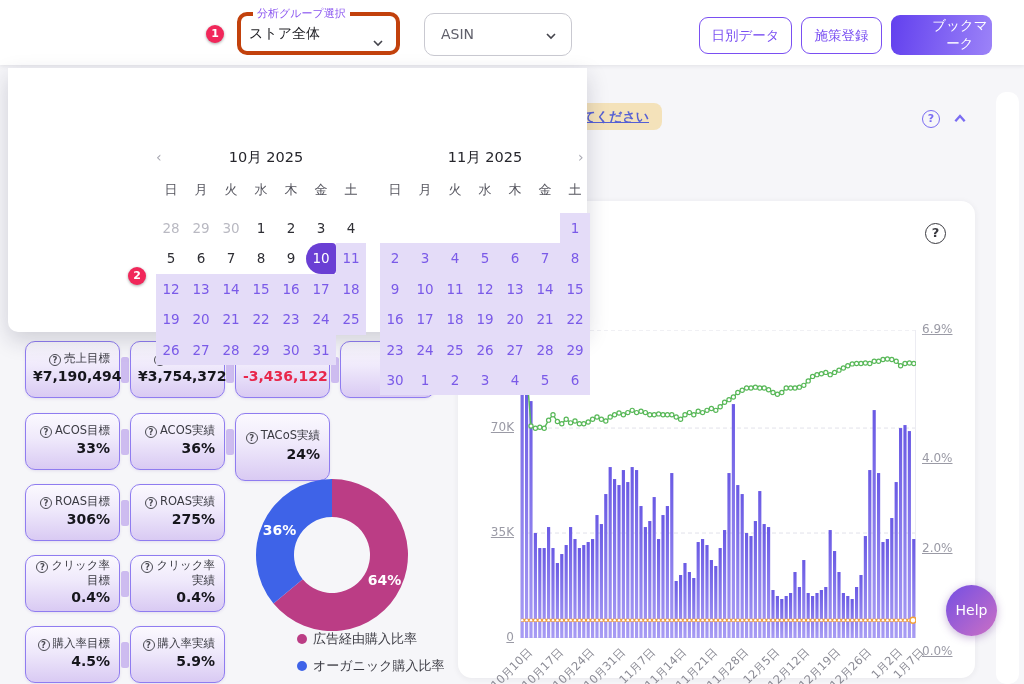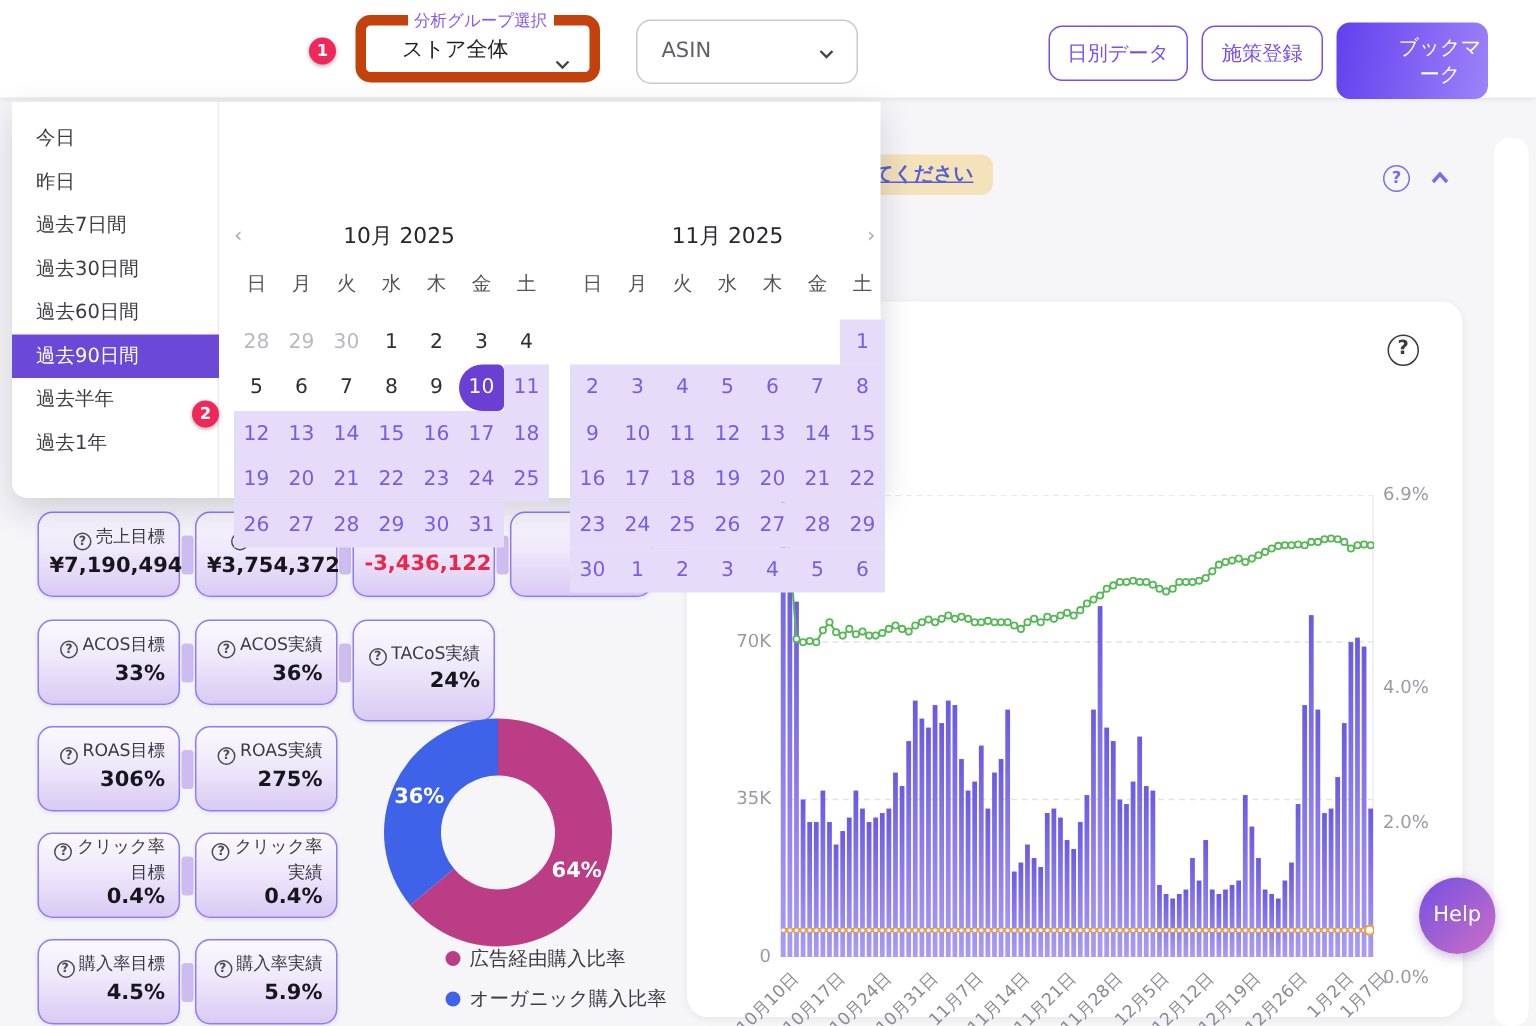--- a/index.html
+++ b/index.html
@@ -15,51 +15,51 @@
   .date-wrap { position:absolute; left:10px; top:11px; width:208px; height:44px;
     background:#fff; border:1px solid #d3d3da; border-radius:10px; }
   .date-input { position:absolute; left:4px; top:8px; width:196px; height:31px;
     border:2px solid #f23c5e; border-radius:5px; background:#fff;
     font-size:13.5px; color:#1d1d22; padding:0 8px; line-height:27px; white-space:nowrap; }
   .badge { position:absolute; width:18px; height:18px; border-radius:50%;
     background:#f1275a; color:#fff; font-size:11px; font-weight:bold;
     text-align:center; line-height:18px; box-shadow:0 1px 3px rgba(0,0,0,.35); z-index:40; }
   .badge1 { left:206px; top:25px; }
   fieldset.group-select { position:absolute; left:237px; top:6px; width:163px; height:49px;
-    border:7px solid #c2410c; border-radius:10px; background:#fff; padding:0 24px; }
+    border:4px solid #c2410c; border-radius:10px; background:#fff; padding:0 8px; }
   fieldset.group-select legend { font-size:11px; color:#8a55f0; padding:0 4px; margin-left:4px; }
   .select-value { font-size:14px; color:#1d1d22; line-height:24px; }
   .asin-select { position:absolute; left:424px; top:13px; width:148px; height:43px;
     border:1px solid #c9c9d1; border-radius:10px; background:#fff;
     line-height:41px; padding:0 16px; color:#60606b; font-size:14px; }
   .chev { position:absolute; width:12px; height:12px; }
   .btn-outline { position:absolute; top:17px; height:37px; border:1.5px solid #7a4ff2;
     border-radius:9px; background:#fff; color:#7a4ff2; font-size:13.5px;
     text-align:center; cursor:pointer; }
-  .btn-fill { position:absolute; top:15px; height:51px; border:none; border-radius:9px;
+  .btn-fill { position:absolute; top:15px; height:40px; border:none; border-radius:9px;
     background:linear-gradient(100deg,#6240ee 0%,#9c83f8 100%); color:#fff;
     font-size:13.5px; text-align:center; cursor:pointer;padding-left:37px; }
   
   .notice { position:absolute; left:520px; top:103px; width:142px; height:27px;
     background:#f4e2ba; border-radius:8px; text-align:right; padding-right:13px;
     line-height:27px; z-index:5; }
   .notice a { color:#5560d4; font-size:13px; font-weight:bold; text-decoration:underline; }
   .q-icon { border-radius:50%; text-align:center; display:inline-block; }
   .q-purple { position:absolute; left:922px; top:110px; width:18px; height:18px;
     border:1.6px solid #7a6cf2; color:#7a6cf2; font-size:11px; line-height:15px; font-weight:bold; }
   .chev-up { position:absolute; left:953px; top:112px; }
   
   .strip { position:absolute; background:#fff; border-radius:10px; }
   
   .chart-card { position:absolute; left:458px; top:201px; width:517px; height:477px;
     background:#fff; border-radius:14px; box-shadow:0 1px 6px rgba(40,40,60,.07); z-index:2; }
   .q-dark { position:absolute; left:467px; top:22px; width:21px; height:21px;
     border:1.8px solid #3a3a40; color:#3a3a40; font-size:13px; line-height:18px; font-weight:bold; }
   #main-chart { position:absolute; left:62px; top:129px; width:396px; height:308px; }
-  .ytick { position:absolute; font-size:12px; color:#9a9aa5; white-space:nowrap; }   
+  .ytick { position:absolute; font-size:12px; color:#9a9aa5; white-space:nowrap;text-decoration:underline; }   
   .xlabels { position:absolute; left:62px; top:440px; width:396px; height:36px; }
   .xlabel { position:absolute; width:60px; text-align:right; font-size:11.5px;
     color:#8a8a94; transform-origin:100% 0; transform:rotate(-45deg); white-space:nowrap; }
   
   .kpi-card { position:absolute; width:95px; border:1.5px solid #8f7cf0; border-radius:10px;
     background:linear-gradient(180deg,#fbf9fe 0%,#efe9fb 45%,#d9caf3 100%);
     box-shadow:0 1px 3px rgba(90,60,160,.12);
     padding:2px 9px 6px 7px; display:flex; flex-direction:column; justify-content:center; }
   .kpi-label { font-size:11.5px; color:#3a3a42; text-align:right; line-height:1.25; }
   .kpi-value { font-size:14px; font-weight:bold; color:#16161c; text-align:right; margin-top:2px; }
@@ -522,30 +522,20 @@
     <text x="32.52003095697086" y="65.3048010892258" text-anchor="middle" fill="#fff" font-size="14" font-weight="bold">36%</text>
   </svg>
 <div class="legend-item" style="left:297px; top:630px;">
   <span class="legend-dot" id="dot0" style="background: rgb(187, 61, 133);"></span><span>広告経由購入比率</span>
 </div>
 <div class="legend-item" style="left:297px; top:657px;font-family:Liberation Serif, serif;">
   <span class="legend-dot" id="dot1" style="background: rgb(62, 99, 232);"></span><span>オーガニック購入比率</span>
 </div>
 
 <div class="popup">
-  <div class="preset-col" id="preset-col">
-      <div class="preset" style="top: 10px;">今日</div>
-      <div class="preset" style="top: 39px;">昨日</div>
-      <div class="preset" style="top: 68px;">過去7日間</div>
-      <div class="preset" style="top: 97px;">過去30日間</div>
-      <div class="preset" style="top: 126px;">過去60日間</div>
-      <div class="preset sel" style="top: 155px;">過去90日間</div>
-      <div class="preset" style="top: 184px;">過去半年</div>
-      <div class="preset" style="top: 213px;">過去1年</div>
-    </div>
   <div class="badge badge2">2</div>
 
   <span class="cal-arrow" style="left:148px;">‹</span>
   <div class="cal-title" style="left:148px;">10月 2025</div>
   <div class="wd-row" style="left:148px; top:112px;" id="wd0">
       <div class="wd">日</div>
       <div class="wd">月</div>
       <div class="wd">火</div>
       <div class="wd">水</div>
       <div class="wd">木</div>

